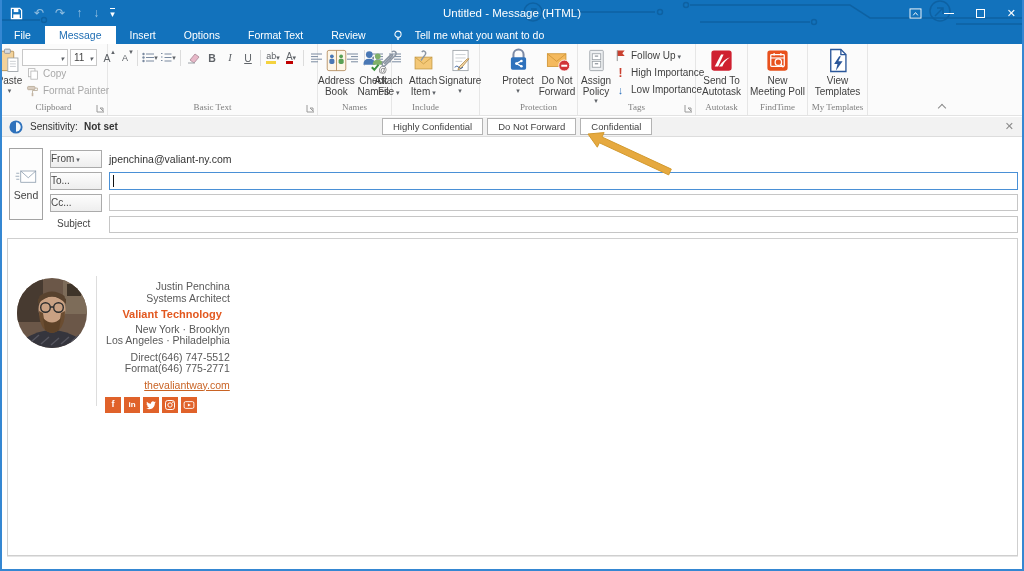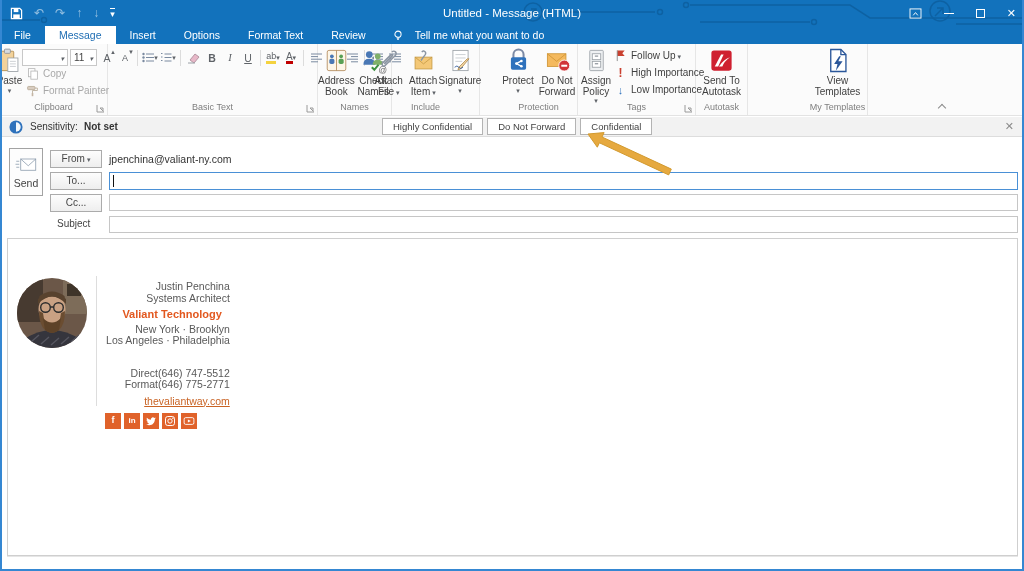--- a/index.html
+++ b/index.html
@@ -26,21 +26,21 @@
   
   .tabrow { position:absolute; top:26px; left:0; right:0; height:18px; background:#1272bc; display:flex; align-items:stretch; }
   .tab { padding:0 14px; color:#fff; font-size:10.5px; line-height:18px; cursor:default; }
   .tab.active { background:#fff; color:#1e6db3; }
   .tellme { display:flex; align-items:center; gap:11px; color:#fff; font-size:10.5px; padding:0 12px; }
 
   
   .ribbon { position:absolute; top:44px; left:0; right:0; height:72px; background:#fbfbfb; border-bottom:1px solid #e3e3e3; }
   .group { position:absolute; top:0; height:71px; border-right:1px solid #e6e6e6; }
   .gc { position:absolute; top:1px; left:0; right:0; bottom:14px; display:flex; justify-content:center; align-items:flex-start; gap:1px; padding-top:1px;}
-  .glabel { position:absolute; bottom:0; left:0; right:0; height:14px; text-align:center; font-size:9px; color:#7e7e7e; line-height:13px; }
+  .glabel { position:absolute; bottom:0; left:0; right:0; height:14px; text-align:center; font-size:9px; color:#7e7e7e; line-height:13px;font-family:Liberation Serif, serif; }
   .launcher { position:absolute; right:2px; bottom:2px; width:9px; height:9px; }
   .bb { width:47px; display:flex; flex-direction:column; align-items:center; font-size:10px; color:#3f3f3f;
         line-height:10.5px; text-align:center; padding-top:1px; cursor:default;}
   .bb svg.ico { width:27px; height:27px; margin-bottom:2px; }
   .dd::after { content:"▾"; font-size:7px; color:#5f6368; display:block; line-height:7px; }
   .ddi::after { content:" ▾"; font-size:7px; color:#5f6368; }
   .col { display:flex; flex-direction:column; justify-content:space-between; padding-top:2px; }
   .sb { display:flex; align-items:center; gap:4px; height:17px; font-size:10px; color:#3f3f3f; white-space:nowrap; padding:0 2px; }
   .sb svg { width:13px; height:13px; flex:none; }
   .sb.off { color:#a8a8a8; }
@@ -67,43 +67,43 @@
   .infobar .sicon { position:absolute; left:9px; top:3px; width:14px; height:14px; }
   .sens-label { position:absolute; left:30px; top:4px; }
   .sens-value { position:absolute; left:84px; top:4px; font-weight:bold; }
   .sbtns { position:absolute; left:382px; top:1px; display:flex; gap:4px; }
   .sbtn { height:17px; background:#fff; border:1px solid #b3b3b3; font-size:9.5px; color:#444;
           padding:0 10px; line-height:15px; cursor:default; }
   .ib-close { position:absolute; right:10px; top:3px; color:#8a8a8a; font-size:11px; line-height:13px; }
 
   
   .compose { position:absolute; top:138px; left:0; right:0; height:99px; background:#fff; }
-  .sendbtn { position:absolute; left:9px; top:10px; width:34px; height:48px; border:1px solid #a3a3a3;
+  .sendbtn { position:absolute; left:9px; top:10px; width:34px; height:72px; border:1px solid #a3a3a3;
              background:#fdfdfd; display:flex; flex-direction:column; align-items:center; justify-content:center;
              gap:3px; font-size:10.5px; color:#444; }
   .sendbtn svg { width:24px; height:18px; }
   .fldbtn { position:absolute; left:50px; width:52px; height:18px; border:1px solid #ababab;
-            background:linear-gradient(#fdfdfd,#eee); font-size:10px; color:#444; text-align:center;
+            background:linear-gradient(#fdfdfd,#eee); font-size:10px; color:#444; text-align:left;
             line-height:16px; }
   .fldtxt { position:absolute; left:109px; height:18px; font-size:10.5px; color:#333; line-height:18px; }
   .fldinput { position:absolute; left:109px; width:909px; height:18px; border:1px solid #c6c6c6; background:#fff;
               font-size:10.5px; color:#333; padding:0 4px; font-family:"Liberation Sans", sans-serif; outline:none; }
   .fldinput.focus { border:1px solid #4a90d6; }
   .caret { position:absolute; left:113px; width:1px; height:12px; background:#111; }
   .subj-label { position:absolute; left:57px; font-size:10px; color:#444; }
 
   
   .bodyarea { position:absolute; top:238px; left:7px; width:1011px; height:318px; background:#fff;
               border:1px solid #cfcfcf; box-shadow:0 1px 0 #e6e6e6; }
   .avatar { position:absolute; left:9px; top:39px; width:70px; height:70px; }
   .sig-div { position:absolute; left:88px; top:37px; width:1px; height:130px; background:#ddd; }
   .sig { position:absolute; left:97px; top:42px; font-size:10.5px; color:#595959; line-height:11.5px;text-align:right; }
   .sig .co { color:#e2581f; font-weight:bold; font-size:11px; margin:5px 8px 3px; }
   .sig .loc { line-height:11.5px; }
-  .phones { margin-top:21px; }
+  .phones { margin-top:5px; }
   .ph { display:flex; }
   .ph .pl { width:53px; }
   .site { margin-top:5px; }
   .site a { color:#c96324; text-decoration:underline; }
   .socials { display:flex; gap:3px; margin-top:6px; }
   .soc { width:16px; height:16px; background:#e0622a; color:#fff; display:flex; align-items:center;
          justify-content:center; font-size:9px; font-weight:bold; }
   .soc svg { width:12px; height:12px; }
 
   .annot { position:absolute; left:572px; top:126px; width:110px; height:55px; z-index:40; pointer-events:none; }
@@ -466,20 +466,37 @@
               <rect x="4" y="4" width="24" height="24" rx="3" fill="#cf2030"></rect>
               <path d="M8 23L15.5 9h3L12 23z" fill="#fff"></path>
               <path d="M13 23q6-9 13-11-7 5-9 11z" fill="#fff"></path>
             </svg>
           <span>Send To Autotask</span>
         </div>
       </div>
       <div class="glabel"><span>Autotask</span></div>
     </div>
 
+    <div class="group" style="left:748px;width:60px">
+      <div class="gc">
+        <div class="bb" style="width:56px">
+          <svg class="ico" viewBox="0 0 32 32">
+              <rect x="4" y="4" width="24" height="24" rx="3" fill="#e8511d"></rect>
+              <rect x="8" y="9" width="16" height="14" rx="1" fill="none" stroke="#fff" stroke-width="1.5"></rect>
+              <line x1="8" y1="13" x2="24" y2="13" stroke="#fff" stroke-width="1.3"></line>
+              <line x1="12" y1="7" x2="12" y2="10" stroke="#fff" stroke-width="1.5"></line>
+              <line x1="20" y1="7" x2="20" y2="10" stroke="#fff" stroke-width="1.5"></line>
+              <circle cx="17" cy="18" r="3.8" fill="none" stroke="#fff" stroke-width="1.5"></circle>
+              <line x1="19.8" y1="20.8" x2="23" y2="24" stroke="#fff" stroke-width="1.7"></line>
+            </svg>
+          <span>New Meeting Poll</span>
+        </div>
+      </div>
+      <div class="glabel"><span>FindTime</span></div>
+    </div>
 
     <div class="group" style="left:808px;width:60px">
       <div class="gc">
         <div class="bb" style="width:52px">
           <svg class="ico" viewBox="0 0 32 32">
               <path d="M8 3h12l6 6v20H8z" fill="#fff" stroke="#2b579a" stroke-width="1.6"></path>
               <path d="M20 3v6h6" fill="none" stroke="#2b579a" stroke-width="1.6"></path>
               <path d="M18 11l-6 9h4l-2 8 8-11h-5l3-6z" fill="#2b579a"></path>
             </svg>
           <span>View Templates</span>

